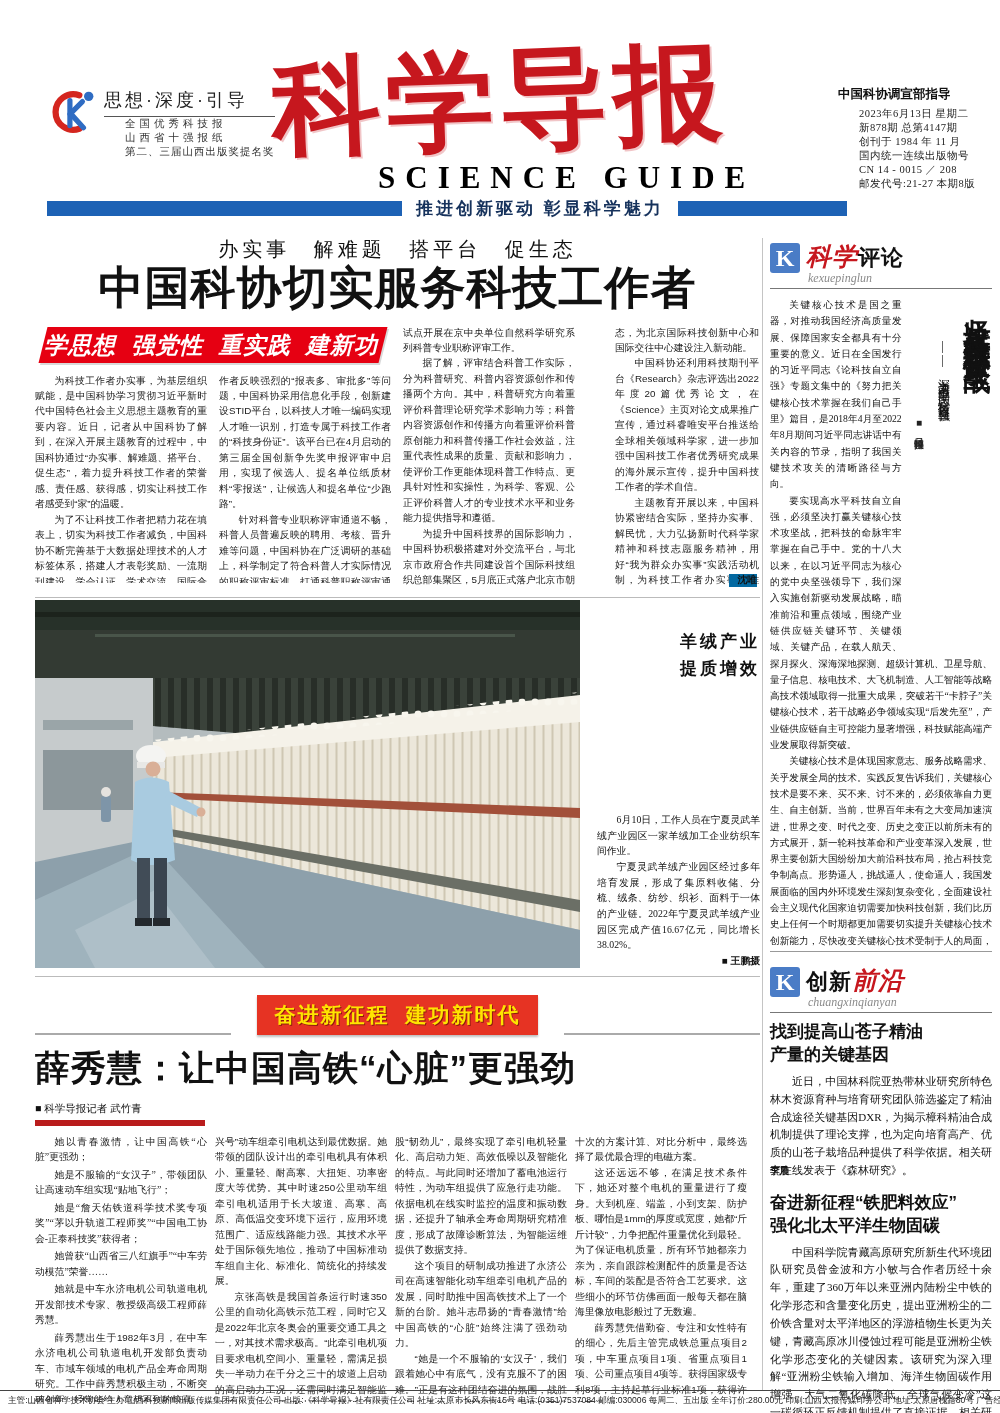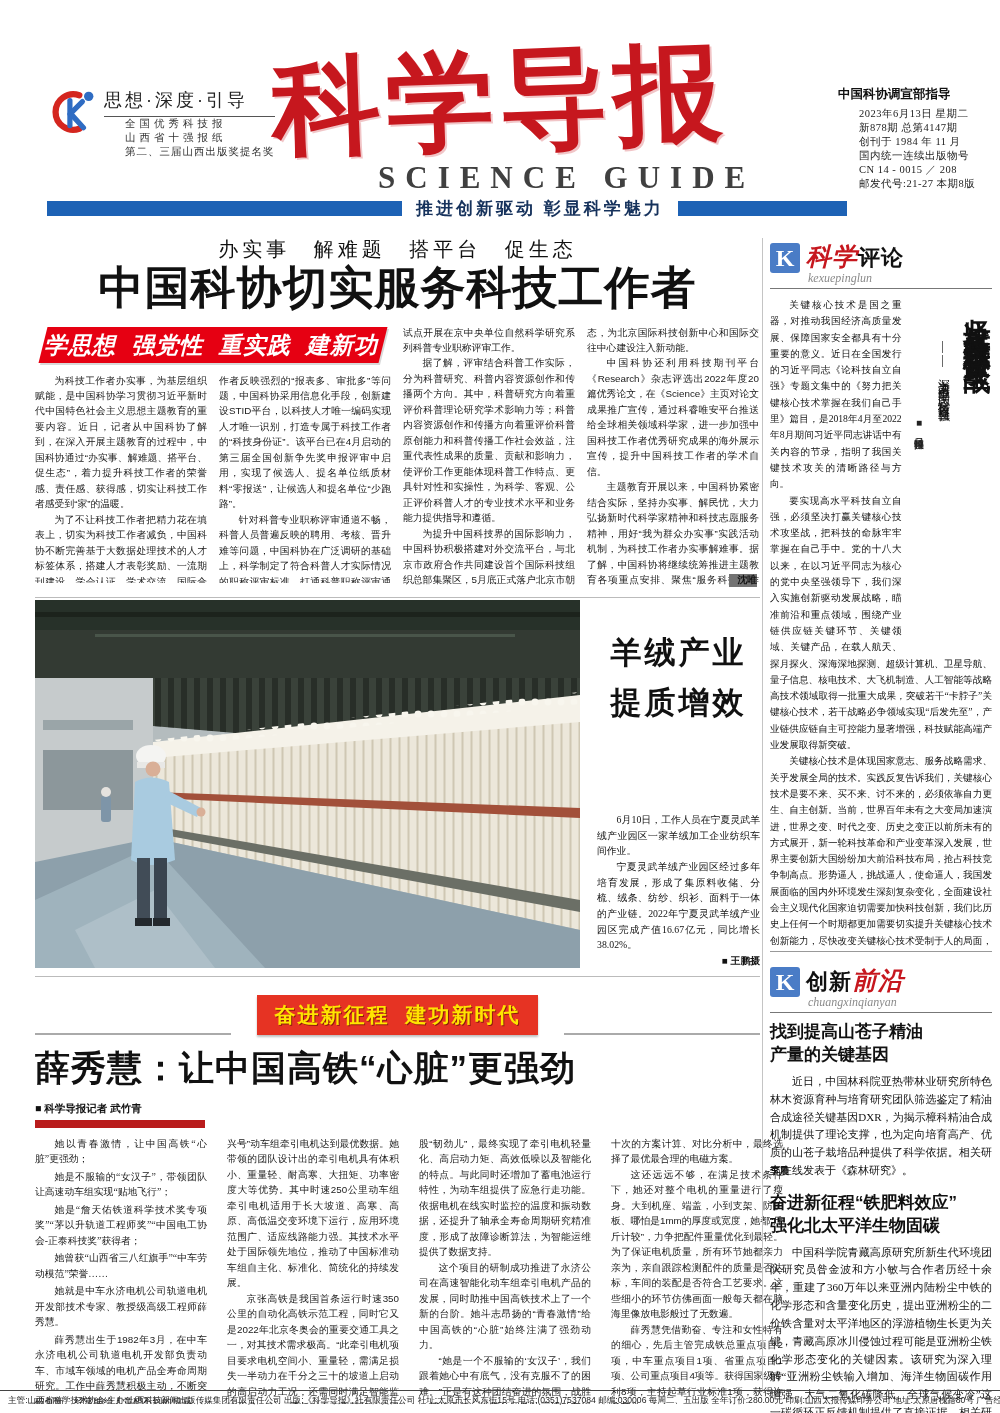--- a/index.html
+++ b/index.html
@@ -12,21 +12,21 @@
   .mh-left-row{display:flex;align-items:flex-start;}
   .mh-logo{width:48px;height:48px;margin-right:8px;flex:none;}
   .mh-slogan{font-size:18px;letter-spacing:3px;color:#222;padding-bottom:4px;border-bottom:1px solid #555;}
   .mh-honors p{margin:1px 0;font-size:10.5px;letter-spacing:4px;color:#333;text-align:center;text-indent:0;}
   .mh-honors p:last-child{letter-spacing:1px;}
   .mh-title{position:absolute;left:500px;top:40px;transform:translateX(-50%) rotate(-2deg);
             font-family:"DejaVu Serif","Liberation Serif",serif;font-weight:bold;
             font-size:108px;color:#c6171e;letter-spacing:6px;white-space:nowrap;line-height:1.1;
             text-shadow:2px 2px 0 rgba(198,23,30,.25);}
   .mh-title-en{position:absolute;left:378px;top:160px;font-family:"Liberation Serif",serif;
-            font-size:31px;font-weight:bold;color:#404040;letter-spacing:10px;white-space:nowrap;}
+            font-size:31px;font-weight:bold;color:#000000;letter-spacing:10px;white-space:nowrap;}
   .mh-pub{position:absolute;left:838px;top:86px;width:155px;font-family:"Liberation Serif",serif;}
   .mh-pub-guid{font-size:12.5px;font-weight:bold;margin-bottom:4px;}
   .mh-pub p{margin:1.5px 0;font-size:10.5px;color:#222;text-indent:0;letter-spacing:.5px;}
   .slogan-bar{position:absolute;left:35px;top:200px;width:800px;height:16px;display:flex;align-items:center;margin-left:12px;}
   .bar-seg{height:15px;background:#1d62b5;}
   .bar-seg.l{width:355px;}
   .bar-seg.r{flex:1;}
   .bar-text{font-size:17px;font-weight:bold;color:#16325c;letter-spacing:3px;padding:0 14px;white-space:nowrap;}
 
   
@@ -40,48 +40,48 @@
   .lead-kicker{text-align:center;font-size:20px;letter-spacing:4px;word-spacing:14px;color:#111;}
   .lead-headline{text-align:center;font-size:45px;font-weight:900;letter-spacing:1px;line-height:1.1;margin-bottom:12px;}
   .lead-cols{display:flex;gap:12px;}
   .lead-group{width:356px;flex:none;}
   .lead-banner{height:36px;background:#e60012;transform:skewX(-14deg);display:flex;align-items:center;justify-content:center;
                margin:2px 8px 10px 8px;box-shadow:2px 2px 0 rgba(0,0,0,.15);}
   .lead-banner span{color:#fff;font-size:23px;font-weight:900;letter-spacing:1px;word-spacing:8px;white-space:nowrap;}
   .lead-group-cols{display:flex;gap:12px;}
   .lead-col{width:172px;flex:none;height:210px;overflow:hidden;}
   .lead-col34{width:172px;flex:none;height:262px;overflow:hidden;position:relative;}
-  .author-abs{position:absolute;right:2px;bottom:0;background:#737373;padding-left:8px;font-weight:bold;font-size:9.8px;}
+  .author-abs{position:absolute;right:2px;bottom:0;background:#0369a1;padding-left:8px;font-weight:bold;font-size:9.8px;}
   .lead-rule{margin-top:10px;border-top:1px solid #bbb;}
 
   
   .photo-block{position:absolute;left:35px;top:600px;width:725px;}
   .photo-row{display:flex;}
   .photo-frame{width:545px;height:368px;flex:none;overflow:hidden;background:#9aa7ad;}
   .photo-side{width:163px;margin-left:17px;display:flex;flex-direction:column;}
-  .photo-title{margin-top:28px;text-align:center;font-size:31px;font-weight:900;letter-spacing:3px;line-height:1.6;}
+  .photo-title{margin-top:28px;text-align:right;font-size:17px;font-weight:900;letter-spacing:3px;line-height:1.6;}
   .photo-caption{margin-top:auto;font-size:9.8px;line-height:1.6;}
   .photo-credit{text-align:right;font-weight:bold;font-size:9.8px;margin-top:2px;}
   .photo-rule{margin-top:8px;border-top:1px solid #bbb;}
 
   
   .ribbon-row{position:absolute;left:35px;top:995px;width:725px;display:flex;align-items:flex-end;}
   .rib-line{flex:1;height:2px;background:#aaa;}
   .ribbon{position:relative;margin:0 26px;background:#e63323;padding:6px 18px;box-shadow:0 2px 2px rgba(0,0,0,.25);}
   .ribbon span{color:#ffe400;font-size:21px;font-weight:900;letter-spacing:2px;word-spacing:8px;white-space:nowrap;
                text-shadow:1px 1px 0 #8c1a0e;}
   .ribbon:before,.ribbon:after{content:"";position:absolute;top:7px;width:30px;height:26px;background:#e05c17;z-index:-1;}
   .ribbon:before{left:-22px;clip-path:polygon(0 0,100% 10%,100% 90%,0 100%,40% 50%);}
   .ribbon:after{right:-22px;clip-path:polygon(0 10%,100% 0,60% 50%,100% 100%,0 90%);}
 
   
   .xue{position:absolute;left:35px;top:1045px;width:725px;}
   .xue-headline{font-size:35px;font-weight:900;letter-spacing:1px;margin-bottom:10px;}
-  .xue-byline{width:170px;font-size:10.5px;font-weight:bold;padding-bottom:4px;border-bottom:8px solid #b91c1c;margin-bottom:8px;}
-  .xue-cols{display:flex;gap:20px;}
+  .xue-byline{width:170px;font-size:10.5px;font-weight:normal;padding-bottom:4px;border-bottom:6px solid #b91c1c;margin-bottom:8px;}
+  .xue-cols{display:flex;gap:8px;}
   .xue-col{width:172px;flex:none;height:268px;overflow:hidden;}
   .xue-intro p{margin:0 0 2px 0;}
 
   
   .vdivider{position:absolute;left:762px;top:238px;width:1px;height:1152px;background:#c4c4c4;}
   .right-col{position:absolute;left:770px;top:240px;width:222px;}
   .sec-header{border-bottom:1px solid #777;padding-bottom:2px;margin-bottom:8px;}
   .sec-header-row{display:flex;align-items:flex-end;}
   .k-square{width:30px;height:30px;background:#4a7cc6;border-radius:3px;color:#fff;font-family:"Liberation Serif",serif;
             font-weight:bold;font-size:24px;display:flex;align-items:center;justify-content:center;flex:none;margin-right:6px;}
@@ -171,21 +171,21 @@
               <p>针对科普专业职称评审通道不畅，科普人员普遍反映的聘用、考核、晋升难等问题，中国科协在广泛调研的基础上，科学制定了符合科普人才实际情况的职称评审标准，打通科普职称评审通道，有效提升科普工作者的职业归属感。该标准于4月正式印发通知，</p>
             </div>
         </div>
       </div>
       <div class="lead-col34 bodytext cn cont-first">
           <p>试点开展在京中央单位自然科学研究系列科普专业职称评审工作。</p>
           <p>据了解，评审结合科普工作实际，分为科普研究、科普内容资源创作和传播两个方向。其中，科普研究方向着重评价科普理论研究学术影响力等；科普内容资源创作和传播方向着重评价科普原创能力和科普传播工作社会效益，注重代表性成果的质量、贡献和影响力，使评价工作更能体现科普工作特点、更具针对性和实操性，为科学、客观、公正评价科普人才的专业技术水平和业务能力提供指导和遵循。</p>
           <p>为提升中国科技界的国际影响力，中国科协积极搭建对外交流平台，与北京市政府合作共同建设首个国际科技组织总部集聚区，5月底正式落户北京市朝阳区，为国际科技组织提供基础设施、办公条件、资金和人员往来等便利化服务，持续吸引全球科技组织落户北京，推动构建开放包容的科技创新生</p>
         </div>
       <div class="lead-col34">
-        <div class="bodytext cn cont-first" style="height:262px;overflow:hidden;">
+        <div class="bodytext cn cont-first" style="height:262px;overflow:hidden;margin-left:28px;">
             <p>态，为北京国际科技创新中心和国际交往中心建设注入新动能。</p>
             <p>中国科协还利用科技期刊平台《Research》杂志评选出2022年度20篇优秀论文，在《Science》主页对论文成果推广宣传，通过科睿唯安平台推送给全球相关领域科学家，进一步加强中国科技工作者优秀研究成果的海外展示宣传，提升中国科技工作者的学术自信。</p>
             <p>主题教育开展以来，中国科协紧密结合实际，坚持办实事、解民忧，大力弘扬新时代科学家精神和科技志愿服务精神，用好“我为群众办实事”实践活动机制，为科技工作者办实事解难事。据了解，中国科协将继续统筹推进主题教育各项重点安排、聚焦“服务科技工作者、强化组织建设”，把调查研究的出发点和落脚点放在提高群众工作本领、提高组织动员能力上，以调研成果推进重大任务取得实效。</p>
           </div>
         <div class="author-abs">沈唯</div>
       </div>
     </div>
     <div class="lead-rule"></div>
   </div>
 

